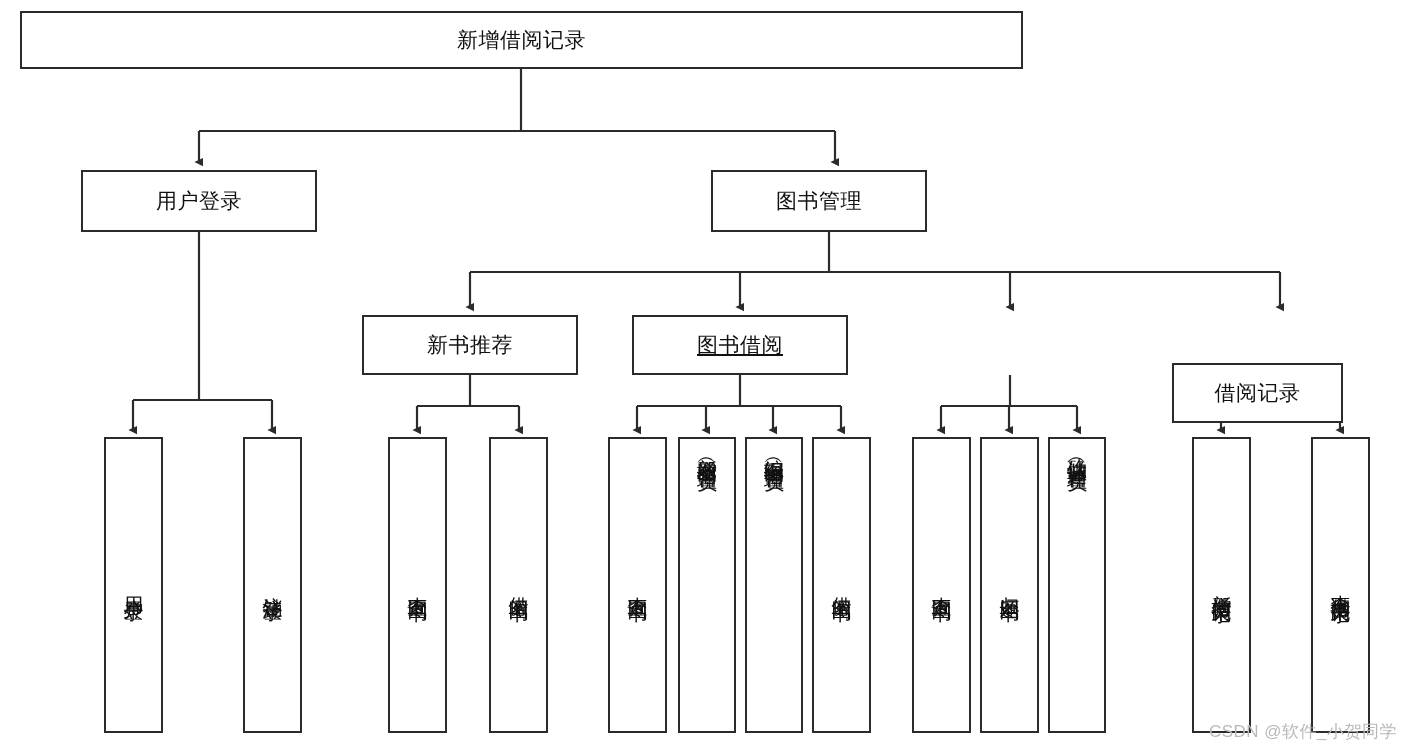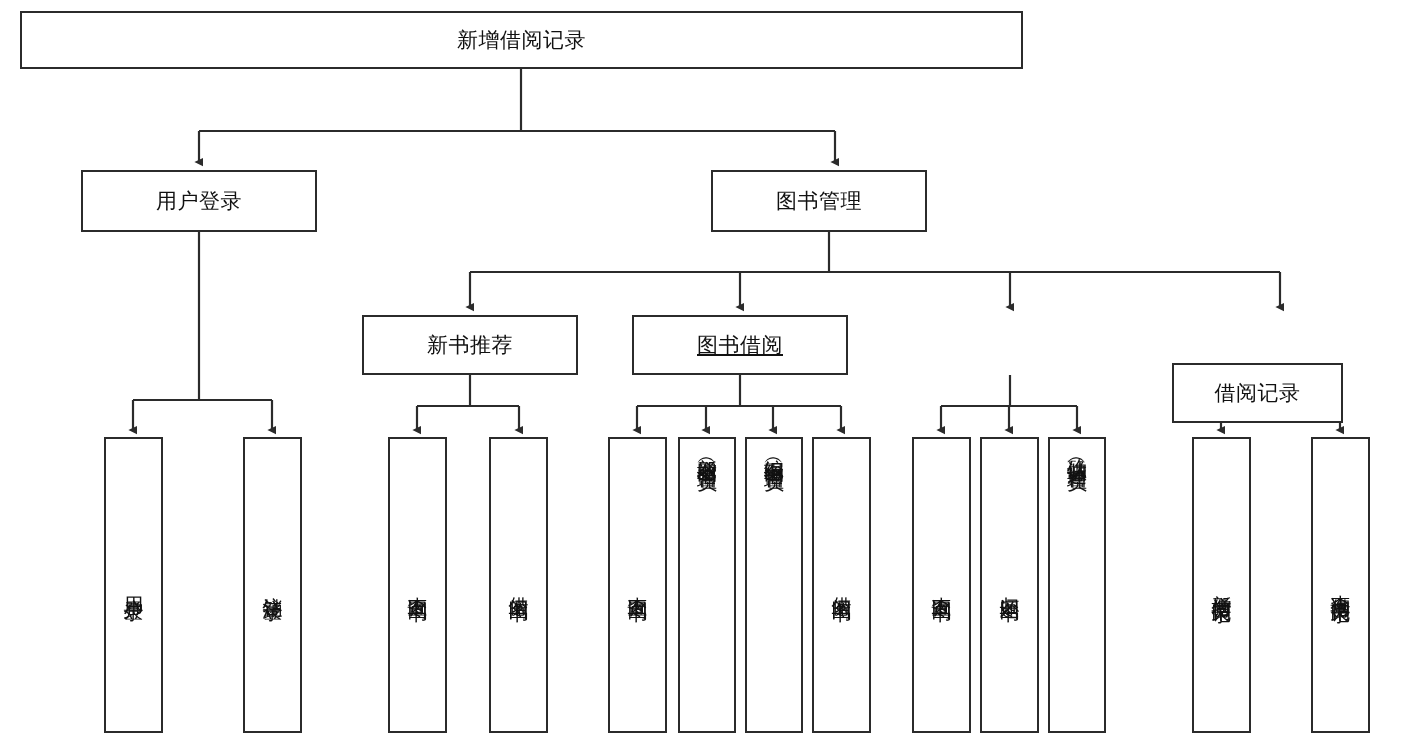--- a/index.html
+++ b/index.html
@@ -184,14 +184,15 @@
     <span class="node-label-v">确认归还（管理员）</span>
   </div>
 
   <div class="node leafbox centered" style="left:1192px; top:437px; width:59px; height:296px;">
     <span class="node-label-v">新增借阅记录</span>
   </div>
   <div class="node leafbox centered" style="left:1311px; top:437px; width:59px; height:296px;">
     <span class="node-label-v">查询借阅记录</span>
   </div>
 
+  <div class="watermark">CSDN @软件_小贺同学</div>
 
 </div>
 
 </body></html>

